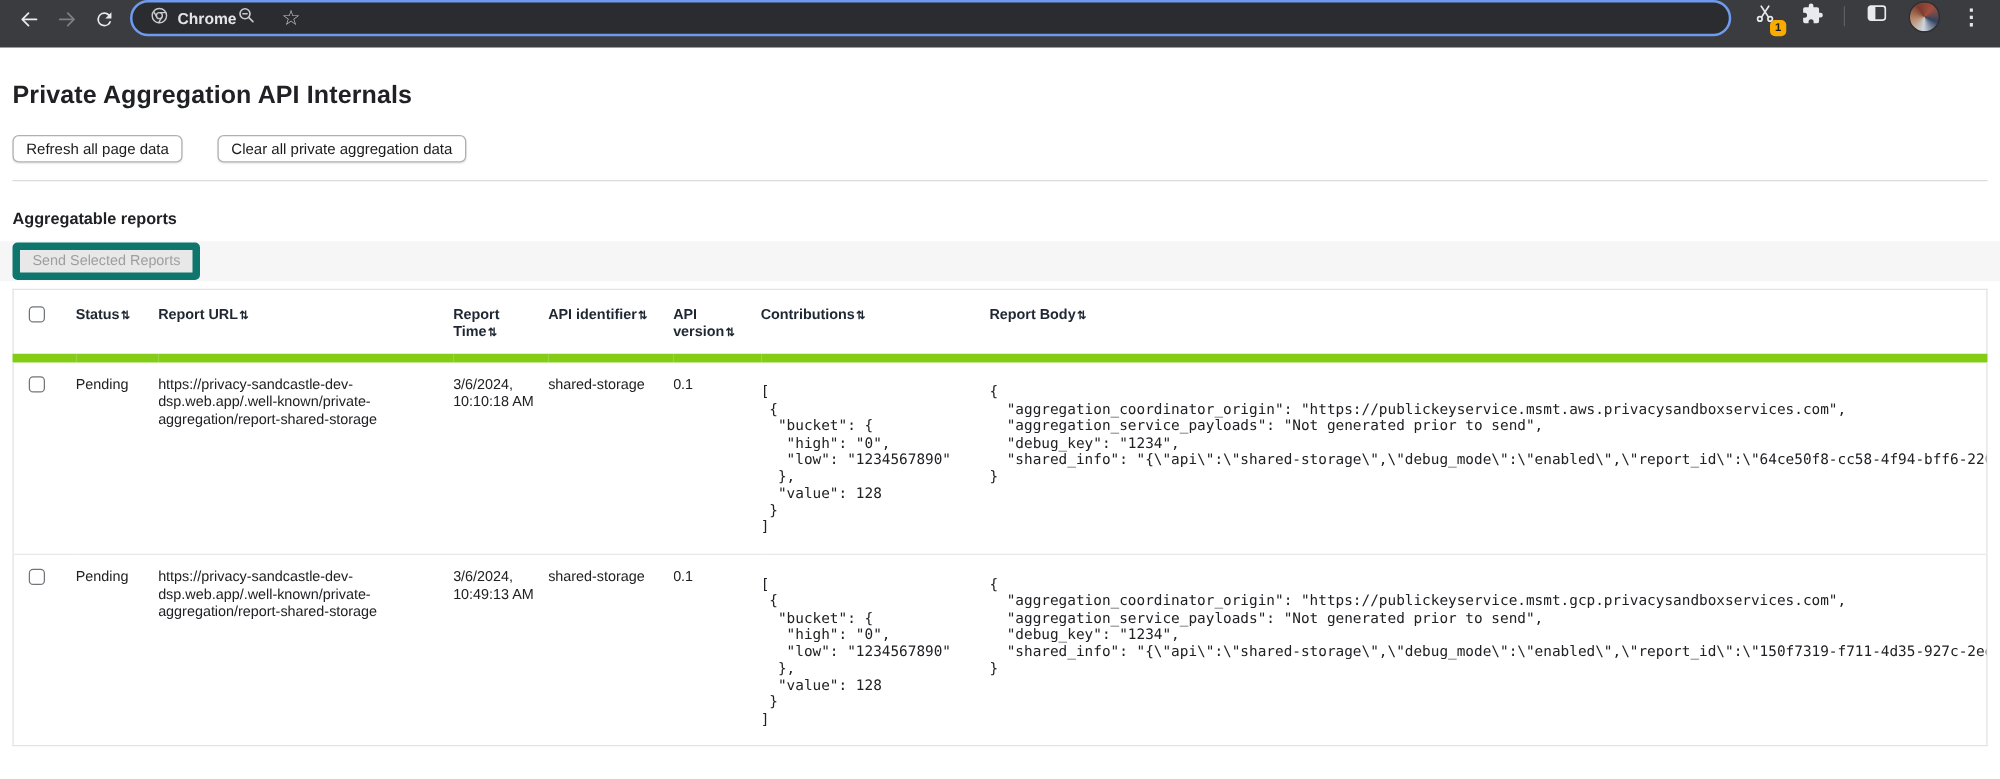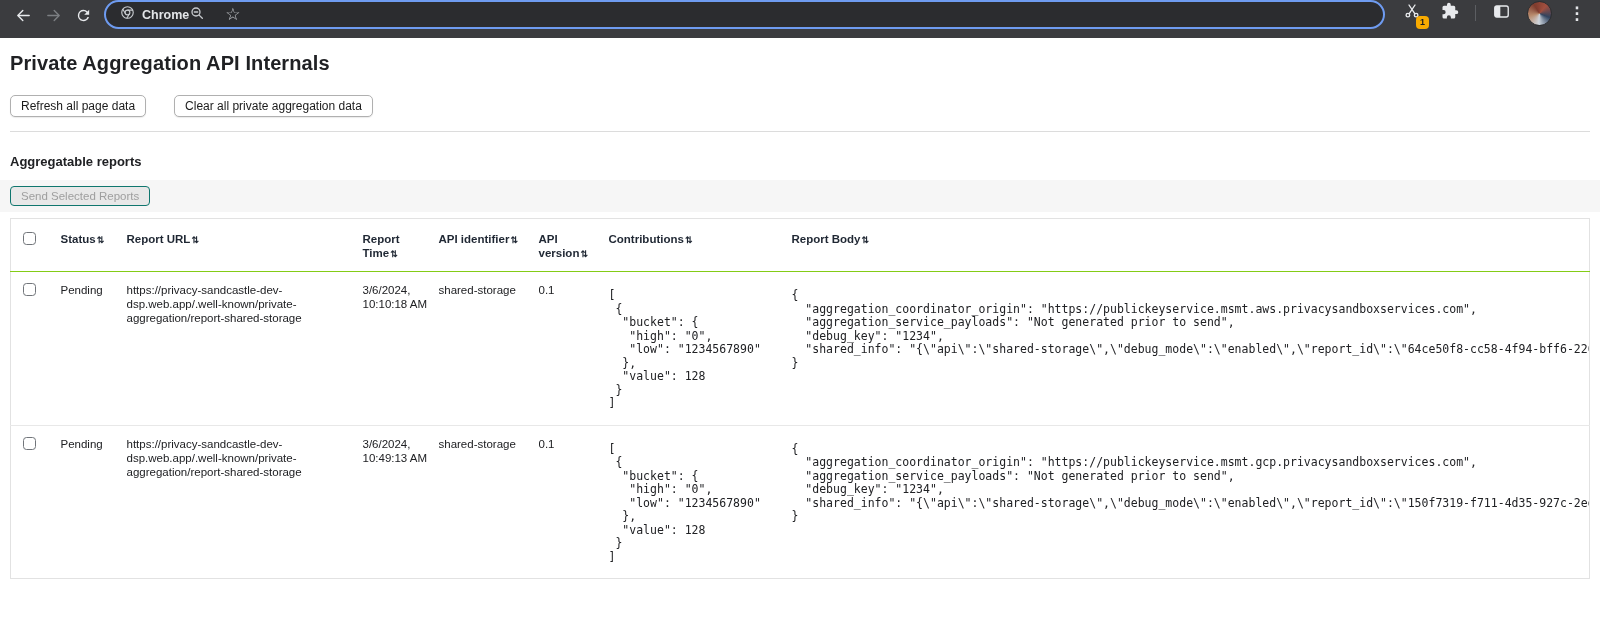--- a/index.html
+++ b/index.html
@@ -49,56 +49,56 @@
   .vsep { width: 1px; height: 16px; background: #5c5e62; }
   .avatar {
     width: 25px; height: 25px; border-radius: 50%;
     background: conic-gradient(from 40deg, #a24f3f, #31435f, #cfd6de, #b98d6f, #7d3b2d, #a24f3f);
     border: 1px solid #2c2d30;
   }
   .menu-dots { color: #e4e6e9; font-size: 17px; line-height: 1; font-weight: 700; }
 
   
   .content { padding: 0 10px; }
-  h1.page-title { font-size: 20px; font-weight: 700; margin: 14px 0 20px; letter-spacing: .1px; }
+  h1.page-title { font-size: 20px; font-weight: 700; margin: 27px 0 20px; letter-spacing: .1px; }
   .btn-row { display: flex; gap: 28px; }
   .std-btn {
     font-family: "Liberation Sans", sans-serif;
     font-size: 12px; color: #1b1b1b;
     background: #ffffff; border: 1px solid #b0b0b0; border-radius: 5px;
     padding: 3px 10px; box-shadow: 0 1px 1px rgba(0,0,0,.08);
     cursor: pointer;
   }
   .divider { border-top: 1px solid #dcdcdc; margin-top: 14px; }
   h2.section-title { font-size: 13px; font-weight: 700; margin: 22px 0 11px; }
 
   .send-strip {
     background: #f6f6f6; margin: 0 -10px; padding: 5px 10px; height: 32px;
     display: flex; align-items: center;
   }
   .send-btn {
     font-family: "Liberation Sans", sans-serif;
     font-size: 11.5px; color: #9e9e9e;
-    background: #e8e8e8; border: 1px solid #0f766e; border-radius: 4px;
+    background: #e8e8e8; border: 6px solid #0f766e; border-radius: 4px;
     padding: 3px 10px;
   }
 
   
   table.reports {
     width: 100%; margin-top: 6px;
     border-collapse: collapse; table-layout: fixed;
     border: 1px solid #e2e2e2;
   }
   .reports th {
     text-align: left; vertical-align: top;
     font-size: 11.5px; font-weight: 700; color: #1f2733;
     padding: 13px 8px 10px 0; line-height: 14px;
     cursor: pointer;
   }
-  .reports thead tr { border-bottom: 1px solid #84cc16; }
+  .reports thead tr { border-bottom: 7px solid #84cc16; }
   .reports tbody tr.sep { border-bottom: 1px solid #e8e8e8; }
   .reports td {
     vertical-align: top; font-size: 11.5px; line-height: 14px;
     padding: 11px 8px 14px 0; overflow: hidden;
   }
   .cb-cell { padding-left: 12px !important; }
   .sort { font-size: 9px; margin-left: 1px; letter-spacing: -1px; }
   .checkbox {
     width: 13px; height: 13px; display: inline-block;
     border: 1.5px solid #71757a; border-radius: 3.5px; background: #fff;

